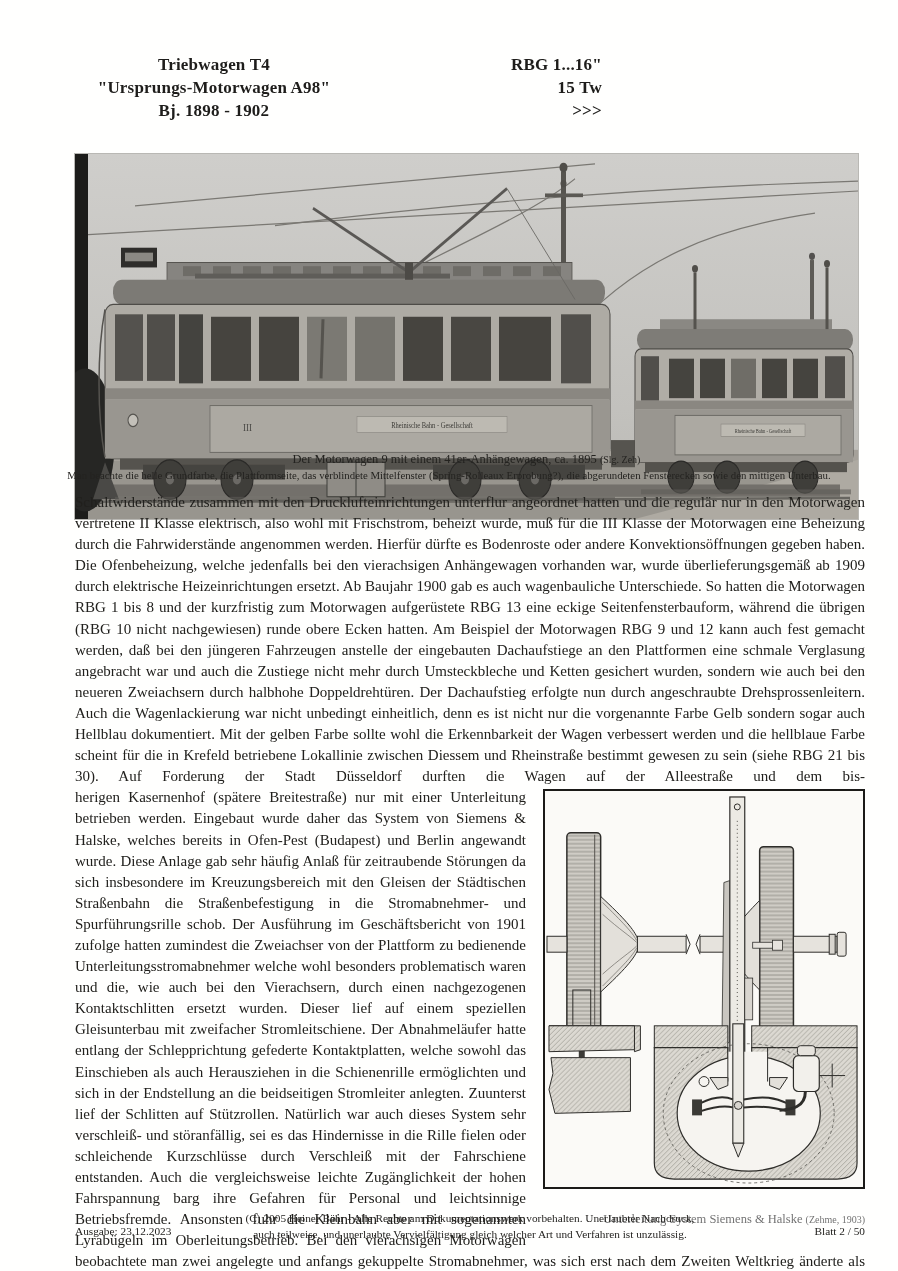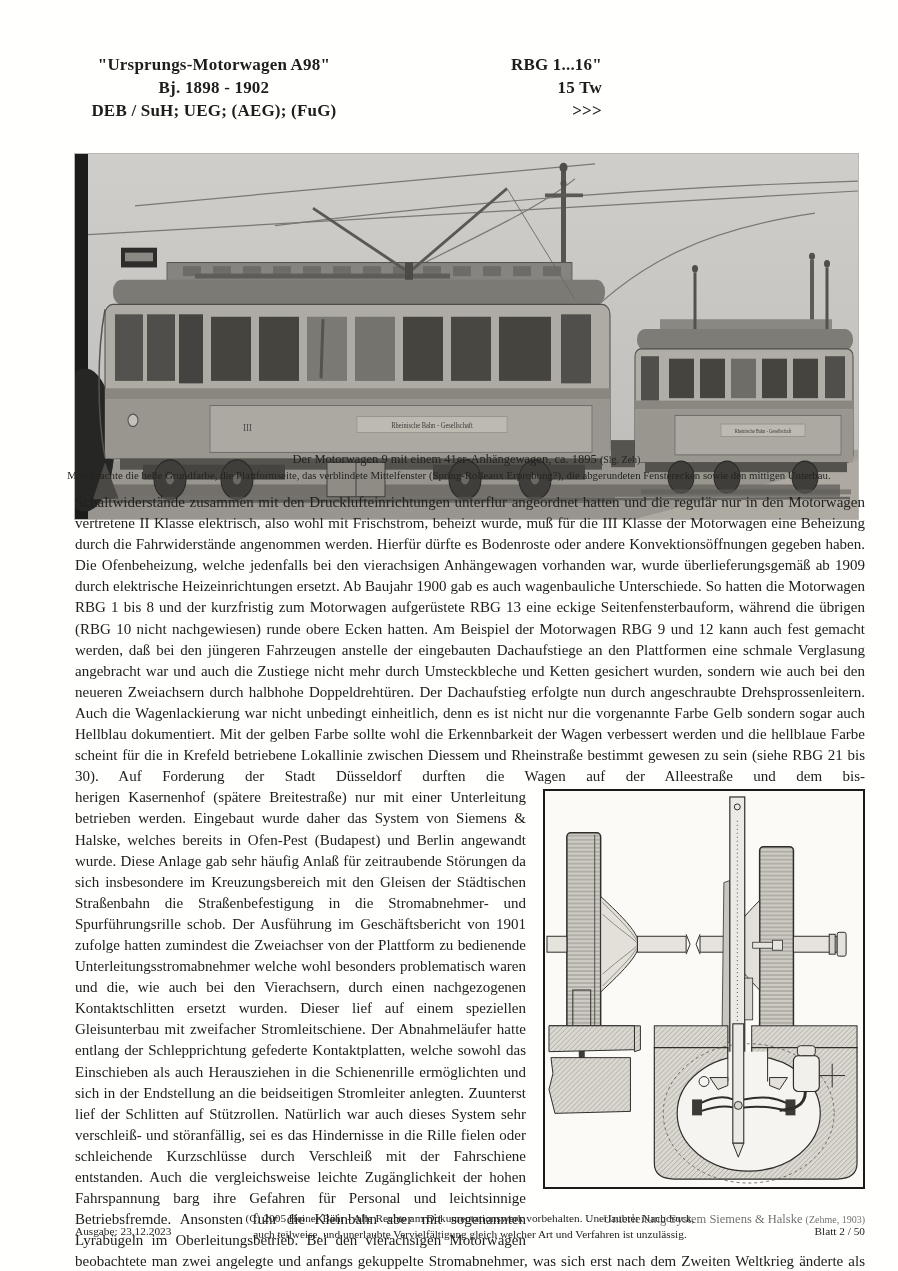--- a/index.html
+++ b/index.html
@@ -38,23 +38,23 @@
   .f-center{ flex:1; text-align:center; line-height:16px; }
   .f-right { width:165px; text-align:right; padding-top:15px; }
 </style>
 </head>
 <body>
 
 <div class="page">
 
   <div class="header">
     <div class="col h-center">
+      <div>Triebwagen T4</div>
       <div>"Ursprungs-Motorwagen A98"</div>
       <div>Bj. 1898 - 1902</div>
-      <div>DEB / SuH; UEG; (AEG); (FuG)</div>
     </div>
     <div class="col h-right">
       <div>RBG 1...16"</div>
       <div>15 Tw</div>
       <div>&gt;&gt;&gt;</div>
     </div>
   </div>
 
   <div class="photo-wrap">
     <svg viewBox="0 0 783 296" preserveAspectRatio="none">

